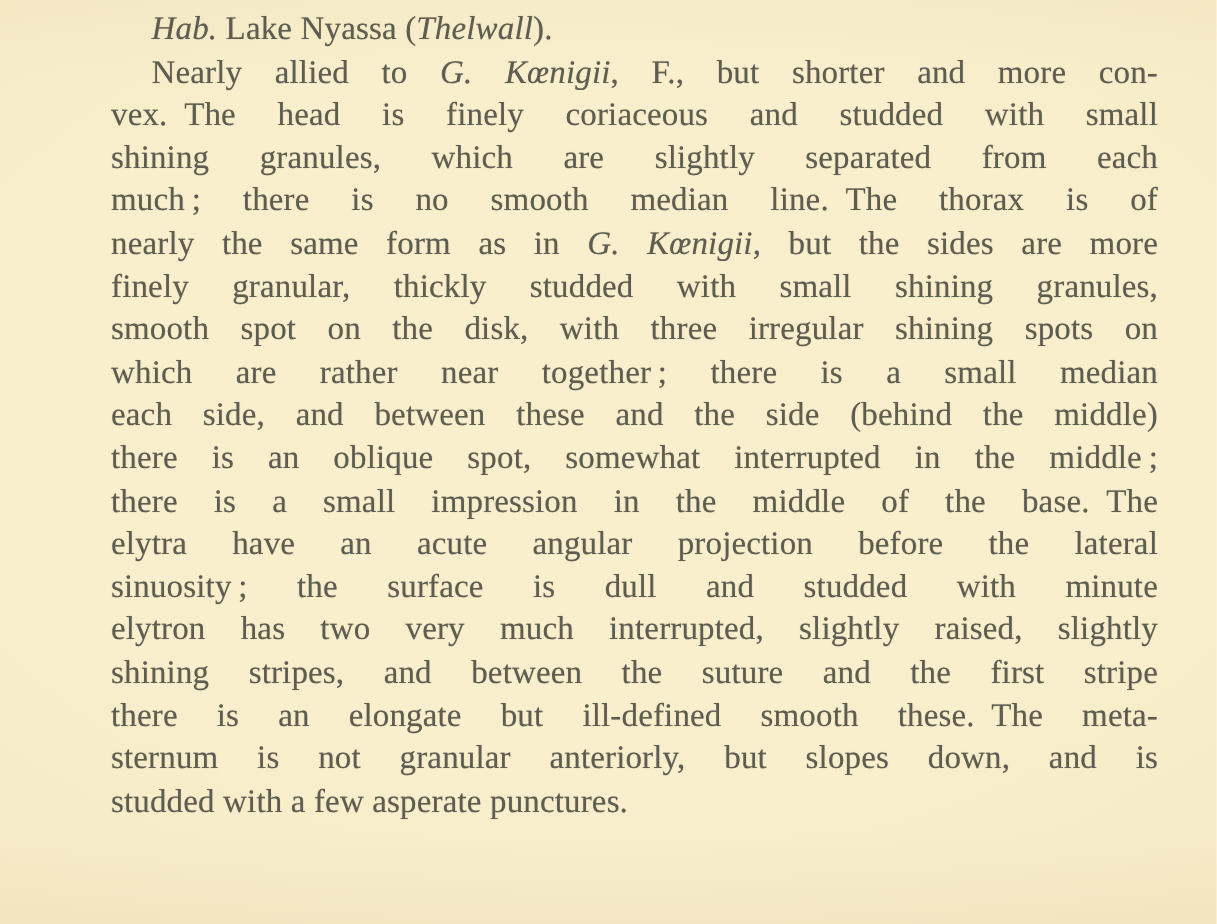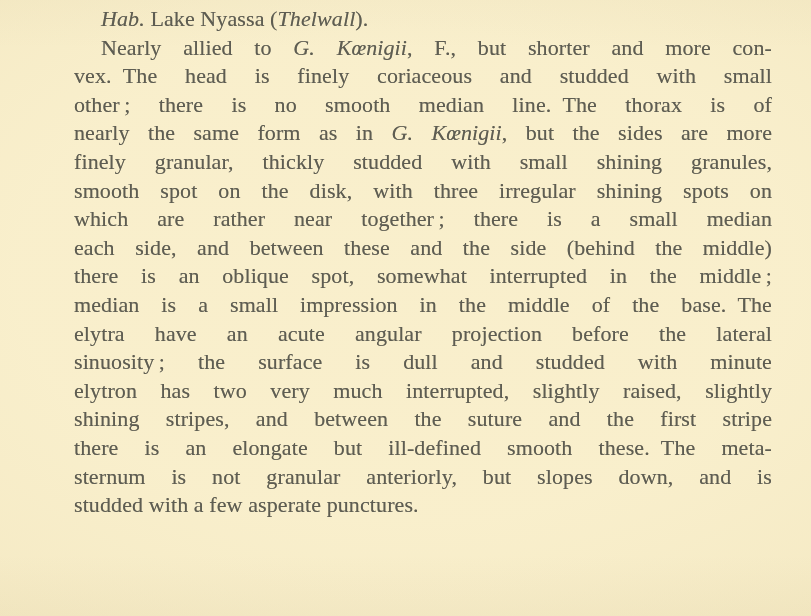--- a/index.html
+++ b/index.html
@@ -49,28 +49,29 @@
 </style>
 </head>
 <body>
 
 <div class="page" style="background: rgb(248, 237, 198);">
   <div class="paper-tone"></div>
   <div class="text-block" style="color: rgb(94, 93, 82);">
       <div class="line indent"><span class="it">Hab.</span><span> Lake Nyassa (</span><span class="it">Thelwall</span><span>).</span></div>
       <div class="line indent just"><span>Nearly allied to </span><span class="it">G. Kœnigii</span><span>, F., but shorter and more con-</span></div>
       <div class="line just"><span>vex. The head is finely coriaceous and studded with small</span></div>
-      <div class="line just"><span>other ; there is no smooth median line. The thorax is of</span></div>
+      <div class="line just"><span>shining granules, which are slightly separated from each</span></div>
+      <div class="line just"><span>much ; there is no smooth median line. The thorax is of</span></div>
       <div class="line just"><span>nearly the same form as in </span><span class="it">G. Kœnigii</span><span>, but the sides are more</span></div>
       <div class="line just"><span>finely granular, thickly studded with small shining granules,</span></div>
       <div class="line just"><span>smooth spot on the disk, with three irregular shining spots on</span></div>
       <div class="line just"><span>which are rather near together ; there is a small median</span></div>
       <div class="line just"><span>each side, and between these and the side (behind the middle)</span></div>
       <div class="line just"><span>there is an oblique spot, somewhat interrupted in the middle ;</span></div>
-      <div class="line just"><span>median is a small impression in the middle of the base. The</span></div>
+      <div class="line just"><span>there is a small impression in the middle of the base. The</span></div>
       <div class="line just"><span>elytra have an acute angular projection before the lateral</span></div>
       <div class="line just"><span>sinuosity ; the surface is dull and studded with minute</span></div>
       <div class="line just"><span>elytron has two very much interrupted, slightly raised, slightly</span></div>
       <div class="line just"><span>shining stripes, and between the suture and the first stripe</span></div>
       <div class="line just"><span>there is an elongate but ill-defined smooth these. The meta-</span></div>
       <div class="line just"><span>sternum is not granular anteriorly, but slopes down, and is</span></div>
       <div class="line"><span>studded with a few asperate punctures.</span></div>
     </div>
 </div>
 

